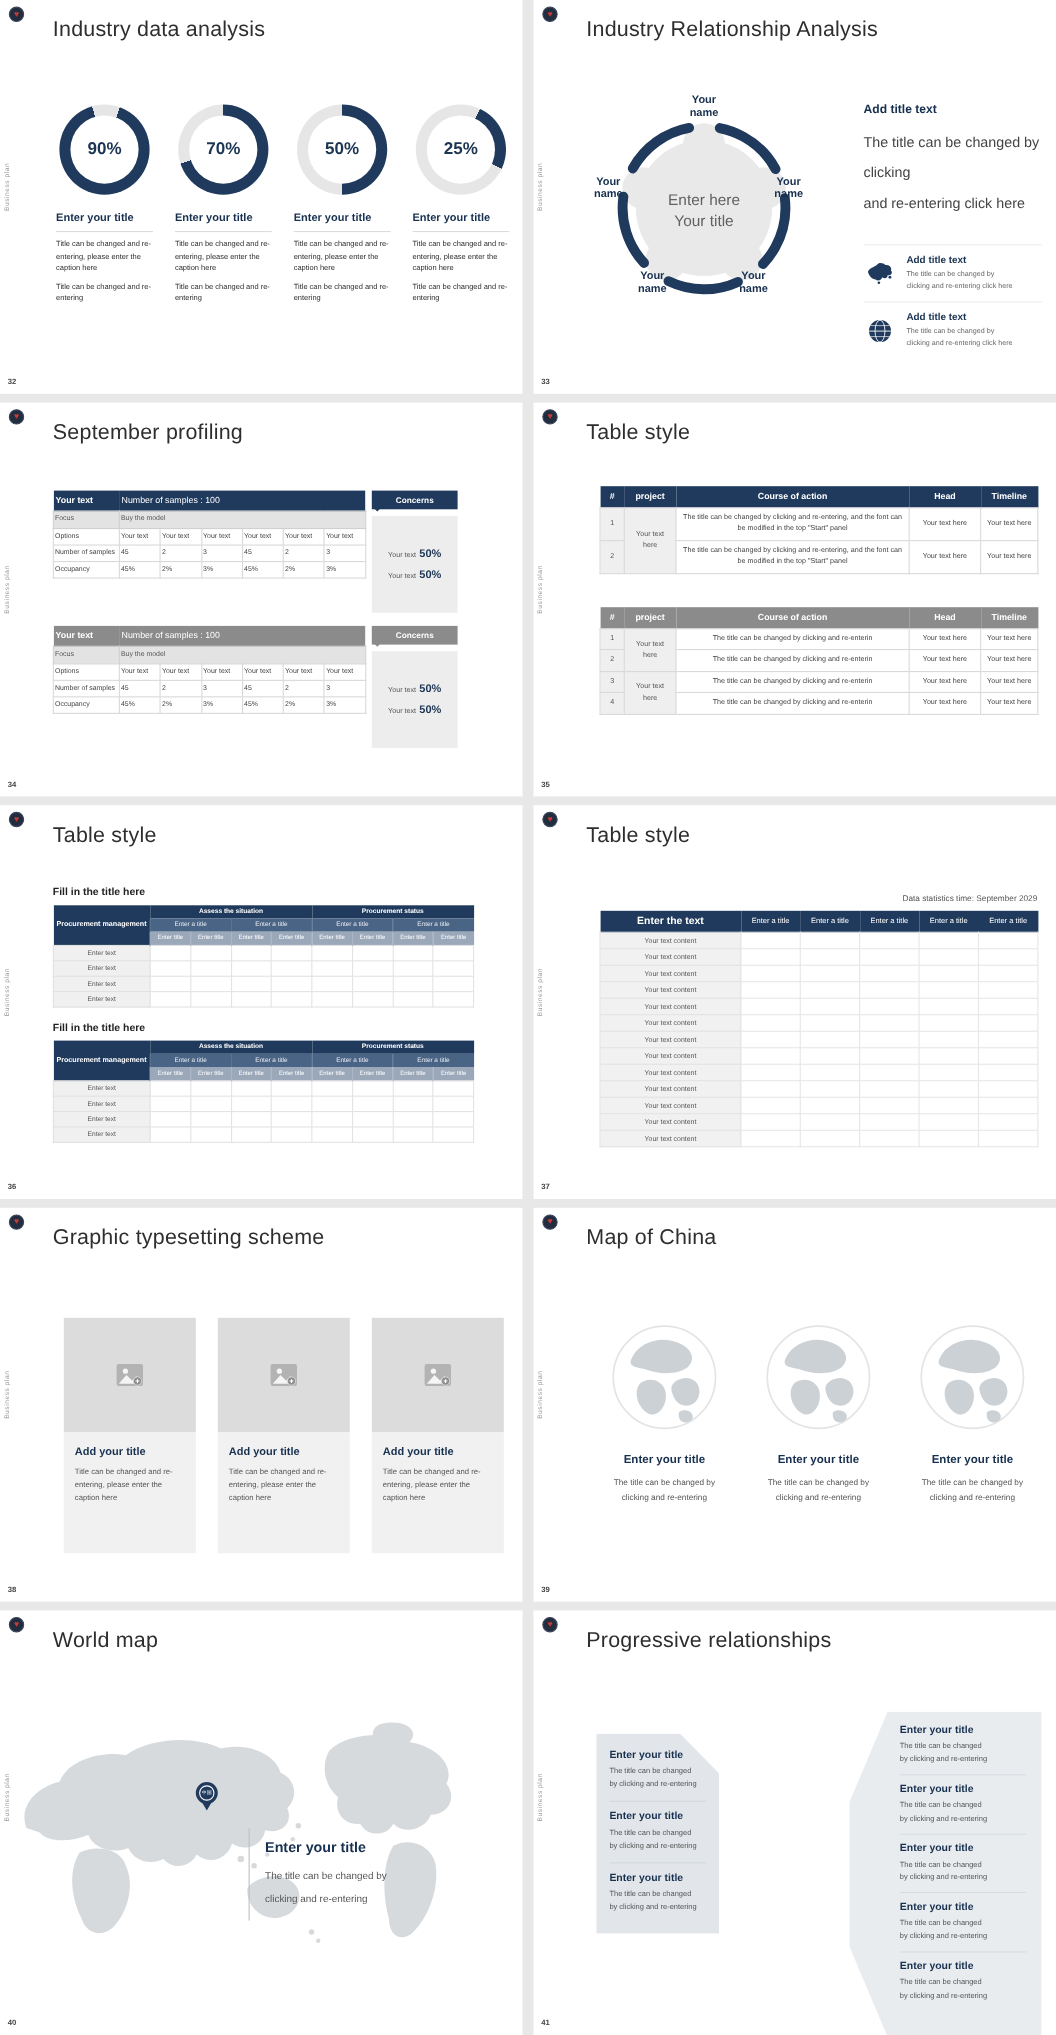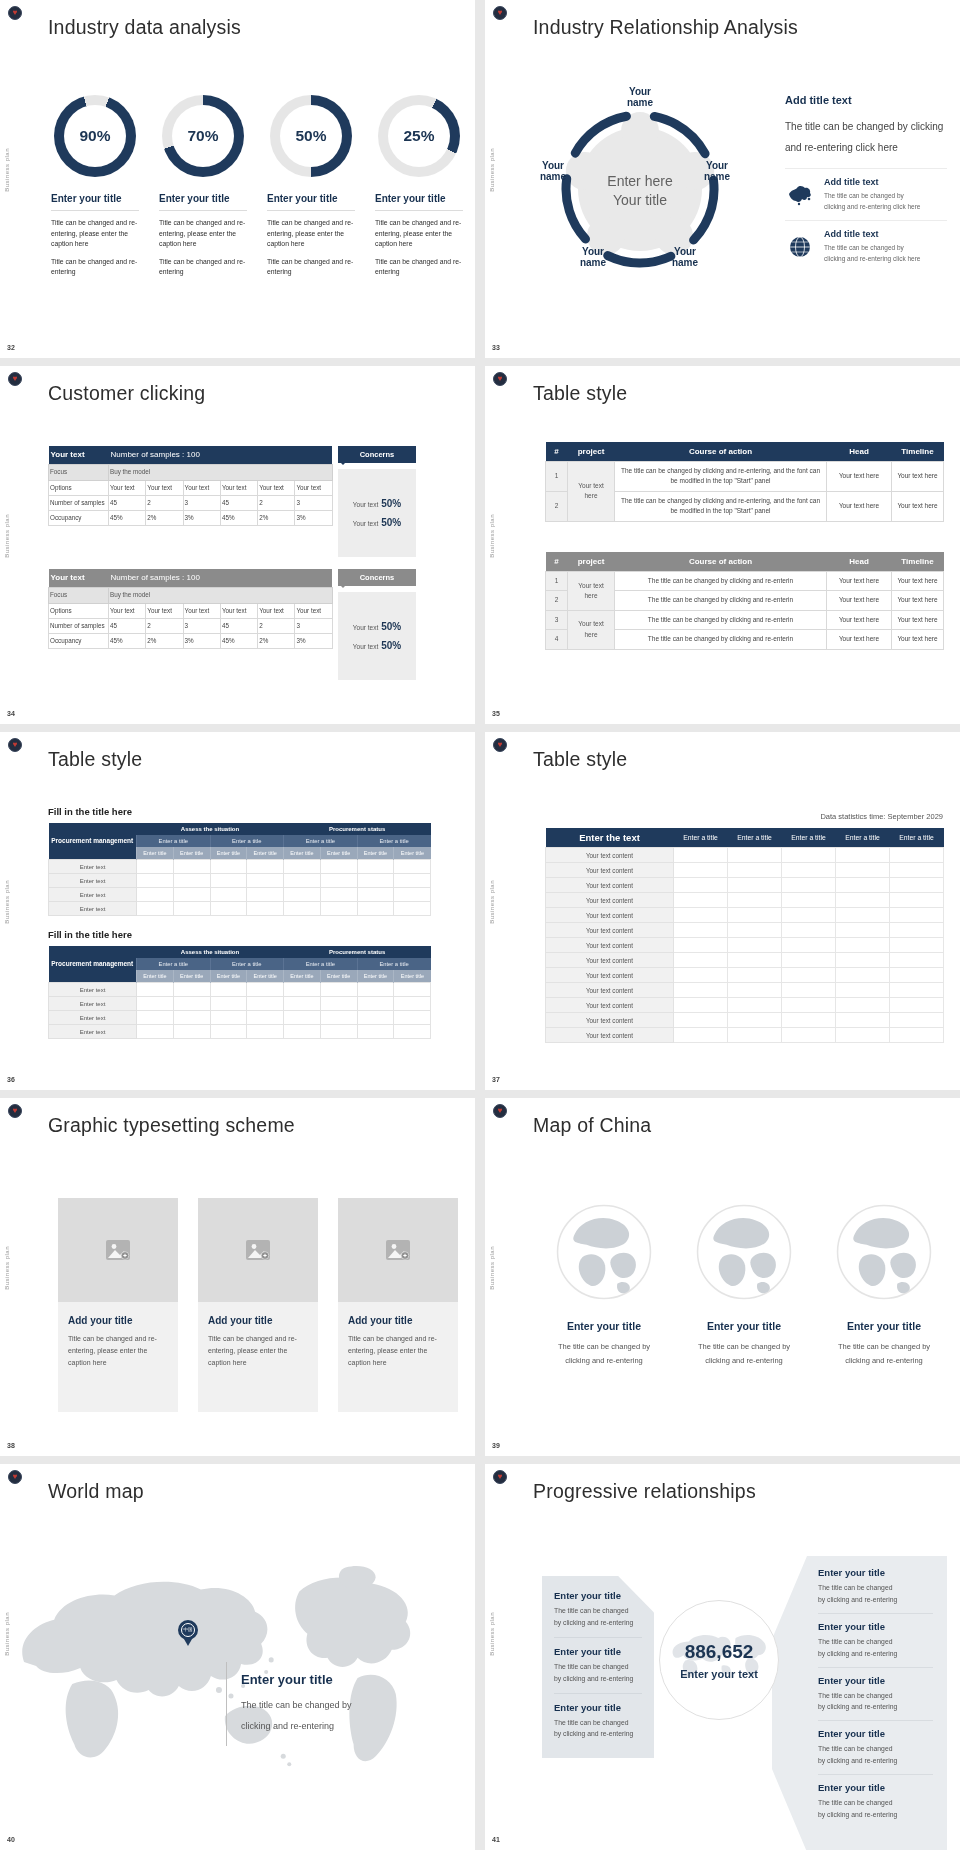--- a/index.html
+++ b/index.html
@@ -19,21 +19,21 @@
   .donut-pct{position:absolute;inset:0;display:flex;align-items:center;justify-content:center;font-weight:bold;font-size:15.5px;color:#1c3553;z-index:1}
   .d-title{font-size:10px;font-weight:bold;color:#17304f;margin:16px 0 0;padding-bottom:6px;border-bottom:1px solid #dcdcdc}
   .d-cap{font-size:6.8px;color:#2e2e2e;line-height:1.55;margin-top:7px}
   
   .gear{position:absolute;left:60px;top:94px;width:190px;height:190px}
   .gl{position:absolute;font-size:10px;font-weight:bold;color:#17304f;text-align:center;line-height:1.1;width:44px;z-index:2}
   .gl.t{left:133px;top:86px}.gl.l{left:46px;top:160px}.gl.r{left:210px;top:160px}.gl.bl{left:86px;top:246px}.gl.br{left:178px;top:246px}
   .gear-center{position:absolute;left:93px;top:172px;width:124px;text-align:center;font-size:14px;color:#616161;line-height:1.35;z-index:2}
   .s33-right{position:absolute;left:300px;top:94px;width:162px}
   .s33-right h3{font-size:11px;font-weight:bold;color:#17304f;margin-bottom:10px}
-  .s33-body{font-size:10px;color:#444;line-height:2.1;margin-bottom:10px}
+  .s33-body{font-size:13px;color:#444;line-height:2.1;margin-bottom:24px}
   .s33-item{display:flex;gap:9px;align-items:center;border-top:1px solid #ececec;padding:8px 0}
   .s33-item .icn{width:30px;flex:0 0 30px;display:flex;justify-content:center}
   .s33-item h4{font-size:9px;font-weight:bold;color:#17304f;margin-bottom:3px}
   .s33-item p{font-size:6.5px;color:#666;line-height:1.7}
   
   .t34{position:absolute;left:48px;border-collapse:collapse;width:284px;table-layout:fixed;font-size:6.3px;color:#444}
   .t34 td{border:1px solid #d9d9d9;text-align:left;padding:3px 1px;background:#fff;line-height:1.3}
   .t34 tr.hd td{border:none;color:#fff;padding:4px 2px}
   .t34.navy tr.hd td{background:#1f3a5c}
   .t34.gray tr.hd td{background:#8b8b8b}
@@ -222,21 +222,21 @@
       </div>
     </div>
     <span class="pagenum">33</span>
   </section>
 
   <section class="slide">
     <span class="logo">
         <span class="heart">♥</span>
       </span>
     <span class="vtext">Business plan</span>
-    <h2 class="s-title">Customer clicking</h2>
+    <h2 class="s-title">September profiling</h2>
 
     <table class="t34 navy" style="top:80px">
       <colgroup>
           <col style="width:60px">
           <col span="6" style="width:37.3px">
         </colgroup>
       <tbody>
           <tr class="hd">
             <td class="hl">Your text</td>
             <td class="hr" colspan="6">Number of samples : 100</td>
@@ -877,33 +877,20 @@
       </div>
         <div class="p-item">
         <h4>Enter your title</h4>
         <p><span>The title can be changed</span><br><span>by clicking and re-entering</span></p>
       </div>
         <div class="p-item">
         <h4>Enter your title</h4>
         <p><span>The title can be changed</span><br><span>by clicking and re-entering</span></p>
       </div>
     </div>
-    <div class="s41-circle">
-      <svg class="minimap" viewBox="0 0 120 60">
-        <g fill="#c9cfd6" opacity="0.55">
-          <path d="M6,28 C2,18 14,12 24,12 C30,4 48,2 58,8 C66,4 74,10 72,18 C76,24 70,30 62,28 C58,36 46,38 40,32 C30,36 20,34 18,28 C12,32 8,32 6,28 Z"></path>
-          <path d="M20,34 C28,32 34,36 34,44 C32,52 24,56 20,50 C16,44 16,38 20,34 Z"></path>
-          <path d="M78,8 C88,2 104,4 110,12 C116,18 112,28 104,28 C100,34 90,34 88,28 C80,28 76,16 78,8 Z"></path>
-          <path d="M92,32 C100,30 106,36 104,44 C102,52 94,56 92,48 C88,42 88,36 92,32 Z"></path>
-          <path d="M62,40 C68,38 74,42 72,48 C68,52 60,50 62,40 Z"></path>
-        </g>
-      </svg>
-      <div class="big-num">886,652</div>
-      <div class="big-lbl">Enter your text</div>
-    </div>
     <div class="s41-right">
       <div class="p-item">
         <h4>Enter your title</h4>
         <p><span>The title can be changed</span><br><span>by clicking and re-entering</span></p>
       </div>
         <div class="p-item">
         <h4>Enter your title</h4>
         <p><span>The title can be changed</span><br><span>by clicking and re-entering</span></p>
       </div>
         <div class="p-item">

